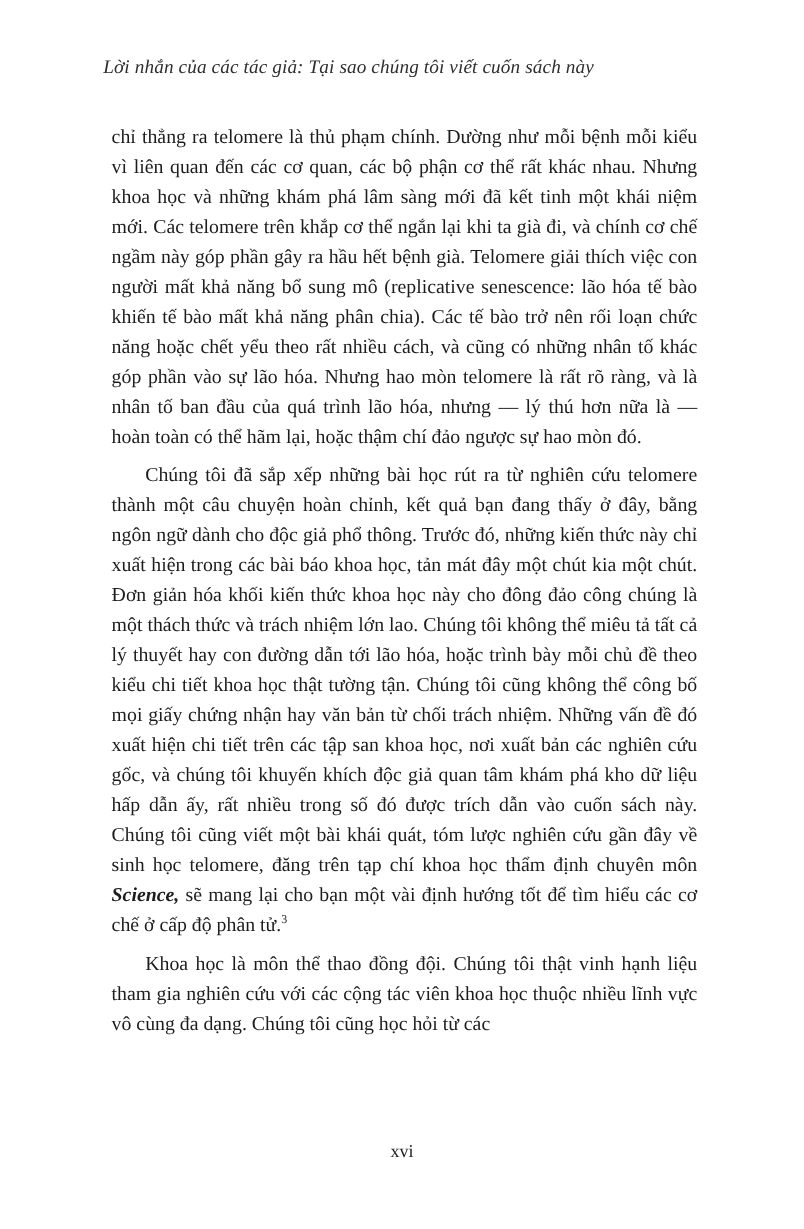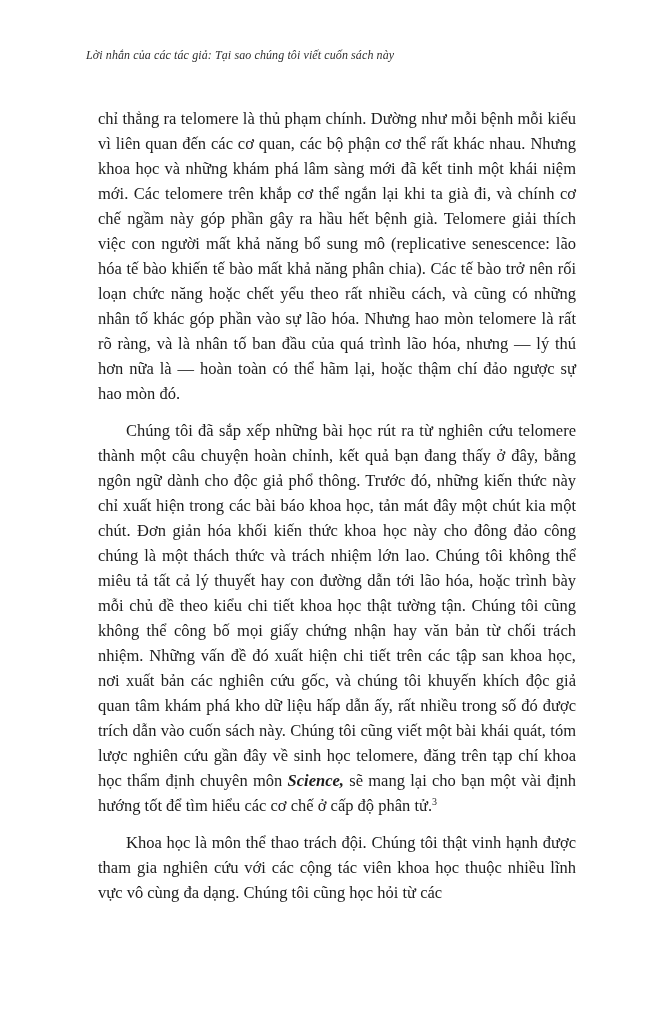--- a/index.html
+++ b/index.html
@@ -16,37 +16,37 @@
     font-family: "Liberation Serif", "DejaVu Serif", serif;
     color: #1c1c1c;
     box-sizing: border-box;
   }
   .running-header {
     position: absolute;
     top: 48px;
     left: 86px;
     right: 82px;
     font-style: italic;
-    font-size: 12px;
+    font-size: 16px;
     letter-spacing: 0.1px;
     color: #2e2e2e;
     white-space: nowrap;
   }
   .body-text {
     position: absolute;
     top: 94px;
     left: 86px;
     width: 502px;
     font-size: 16.5px;
     line-height: 25px;
     text-align: justify;
     text-justify: inter-word;
   }
   .body-text p {
-    margin: 12px;
+    margin: 7px;
     padding: 0;
   }
   .body-text p.indent {
     text-indent: 28px;
   }
   .body-text i {
     font-style: italic;
     font-weight: bold;
   }
   sup.footnote {
@@ -70,18 +70,19 @@
 <div class="page">
 
   <div class="running-header">Lời nhắn của các tác giả: Tại sao chúng tôi viết cuốn sách này</div>
 
   <div class="body-text">
 
     <p>chỉ thẳng ra telomere là thủ phạm chính. Dường như mỗi bệnh mỗi kiểu vì liên quan đến các cơ quan, các bộ phận cơ thể rất khác nhau. Nhưng khoa học và những khám phá lâm sàng mới đã kết tinh một khái niệm mới. Các telomere trên khắp cơ thể ngắn lại khi ta già đi, và chính cơ chế ngầm này góp phần gây ra hầu hết bệnh già. Telomere giải thích việc con người mất khả năng bổ sung mô (replicative senescence: lão hóa tế bào khiến tế bào mất khả năng phân chia). Các tế bào trở nên rối loạn chức năng hoặc chết yểu theo rất nhiều cách, và cũng có những nhân tố khác góp phần vào sự lão hóa. Nhưng hao mòn telomere là rất rõ ràng, và là nhân tố ban đầu của quá trình lão hóa, nhưng — lý thú hơn nữa là — hoàn toàn có thể hãm lại, hoặc thậm chí đảo ngược sự hao mòn đó.</p>
 
     <p class="indent"><span>Chúng tôi đã sắp xếp những bài học rút ra từ nghiên cứu telomere thành một câu chuyện hoàn chỉnh, kết quả bạn đang thấy ở đây, bằng ngôn ngữ dành cho độc giả phổ thông. Trước đó, những kiến thức này chỉ xuất hiện trong các bài báo khoa học, tản mát đây một chút kia một chút. Đơn giản hóa khối kiến thức khoa học này cho đông đảo công chúng là một thách thức và trách nhiệm lớn lao. Chúng tôi không thể miêu tả tất cả lý thuyết hay con đường dẫn tới lão hóa, hoặc trình bày mỗi chủ đề theo kiểu chi tiết khoa học thật tường tận. Chúng tôi cũng không thể công bố mọi giấy chứng nhận hay văn bản từ chối trách nhiệm. Những vấn đề đó xuất hiện chi tiết trên các tập san khoa học, nơi xuất bản các nghiên cứu gốc, và chúng tôi khuyến khích độc giả quan tâm khám phá kho dữ liệu hấp dẫn ấy, rất nhiều trong số đó được trích dẫn vào cuốn sách này. Chúng tôi cũng viết một bài khái quát, tóm lược nghiên cứu gần đây về sinh học telomere, đăng trên tạp chí khoa học thẩm định chuyên môn </span><i>Science,</i><span> sẽ mang lại cho bạn một vài định hướng tốt để tìm hiểu các cơ chế ở cấp độ phân tử.</span><sup class="footnote">3</sup></p>
 
-    <p class="indent">Khoa học là môn thể thao trách đội. Chúng tôi thật vinh hạnh được tham gia nghiên cứu với các cộng tác viên khoa học thuộc nhiều lĩnh vực vô cùng đa dạng. Chúng tôi cũng học hỏi từ các</p>
+    <p class="indent">Khoa học là môn thể thao đồng đội. Chúng tôi thật vinh hạnh liệu tham gia nghiên cứu với các cộng tác viên khoa học thuộc nhiều lĩnh vực vô cùng đa dạng. Chúng tôi cũng học hỏi từ các</p>
 
   </div>
 
+  <div class="page-number">xvi</div>
 
 </div>
 
 </body></html>

